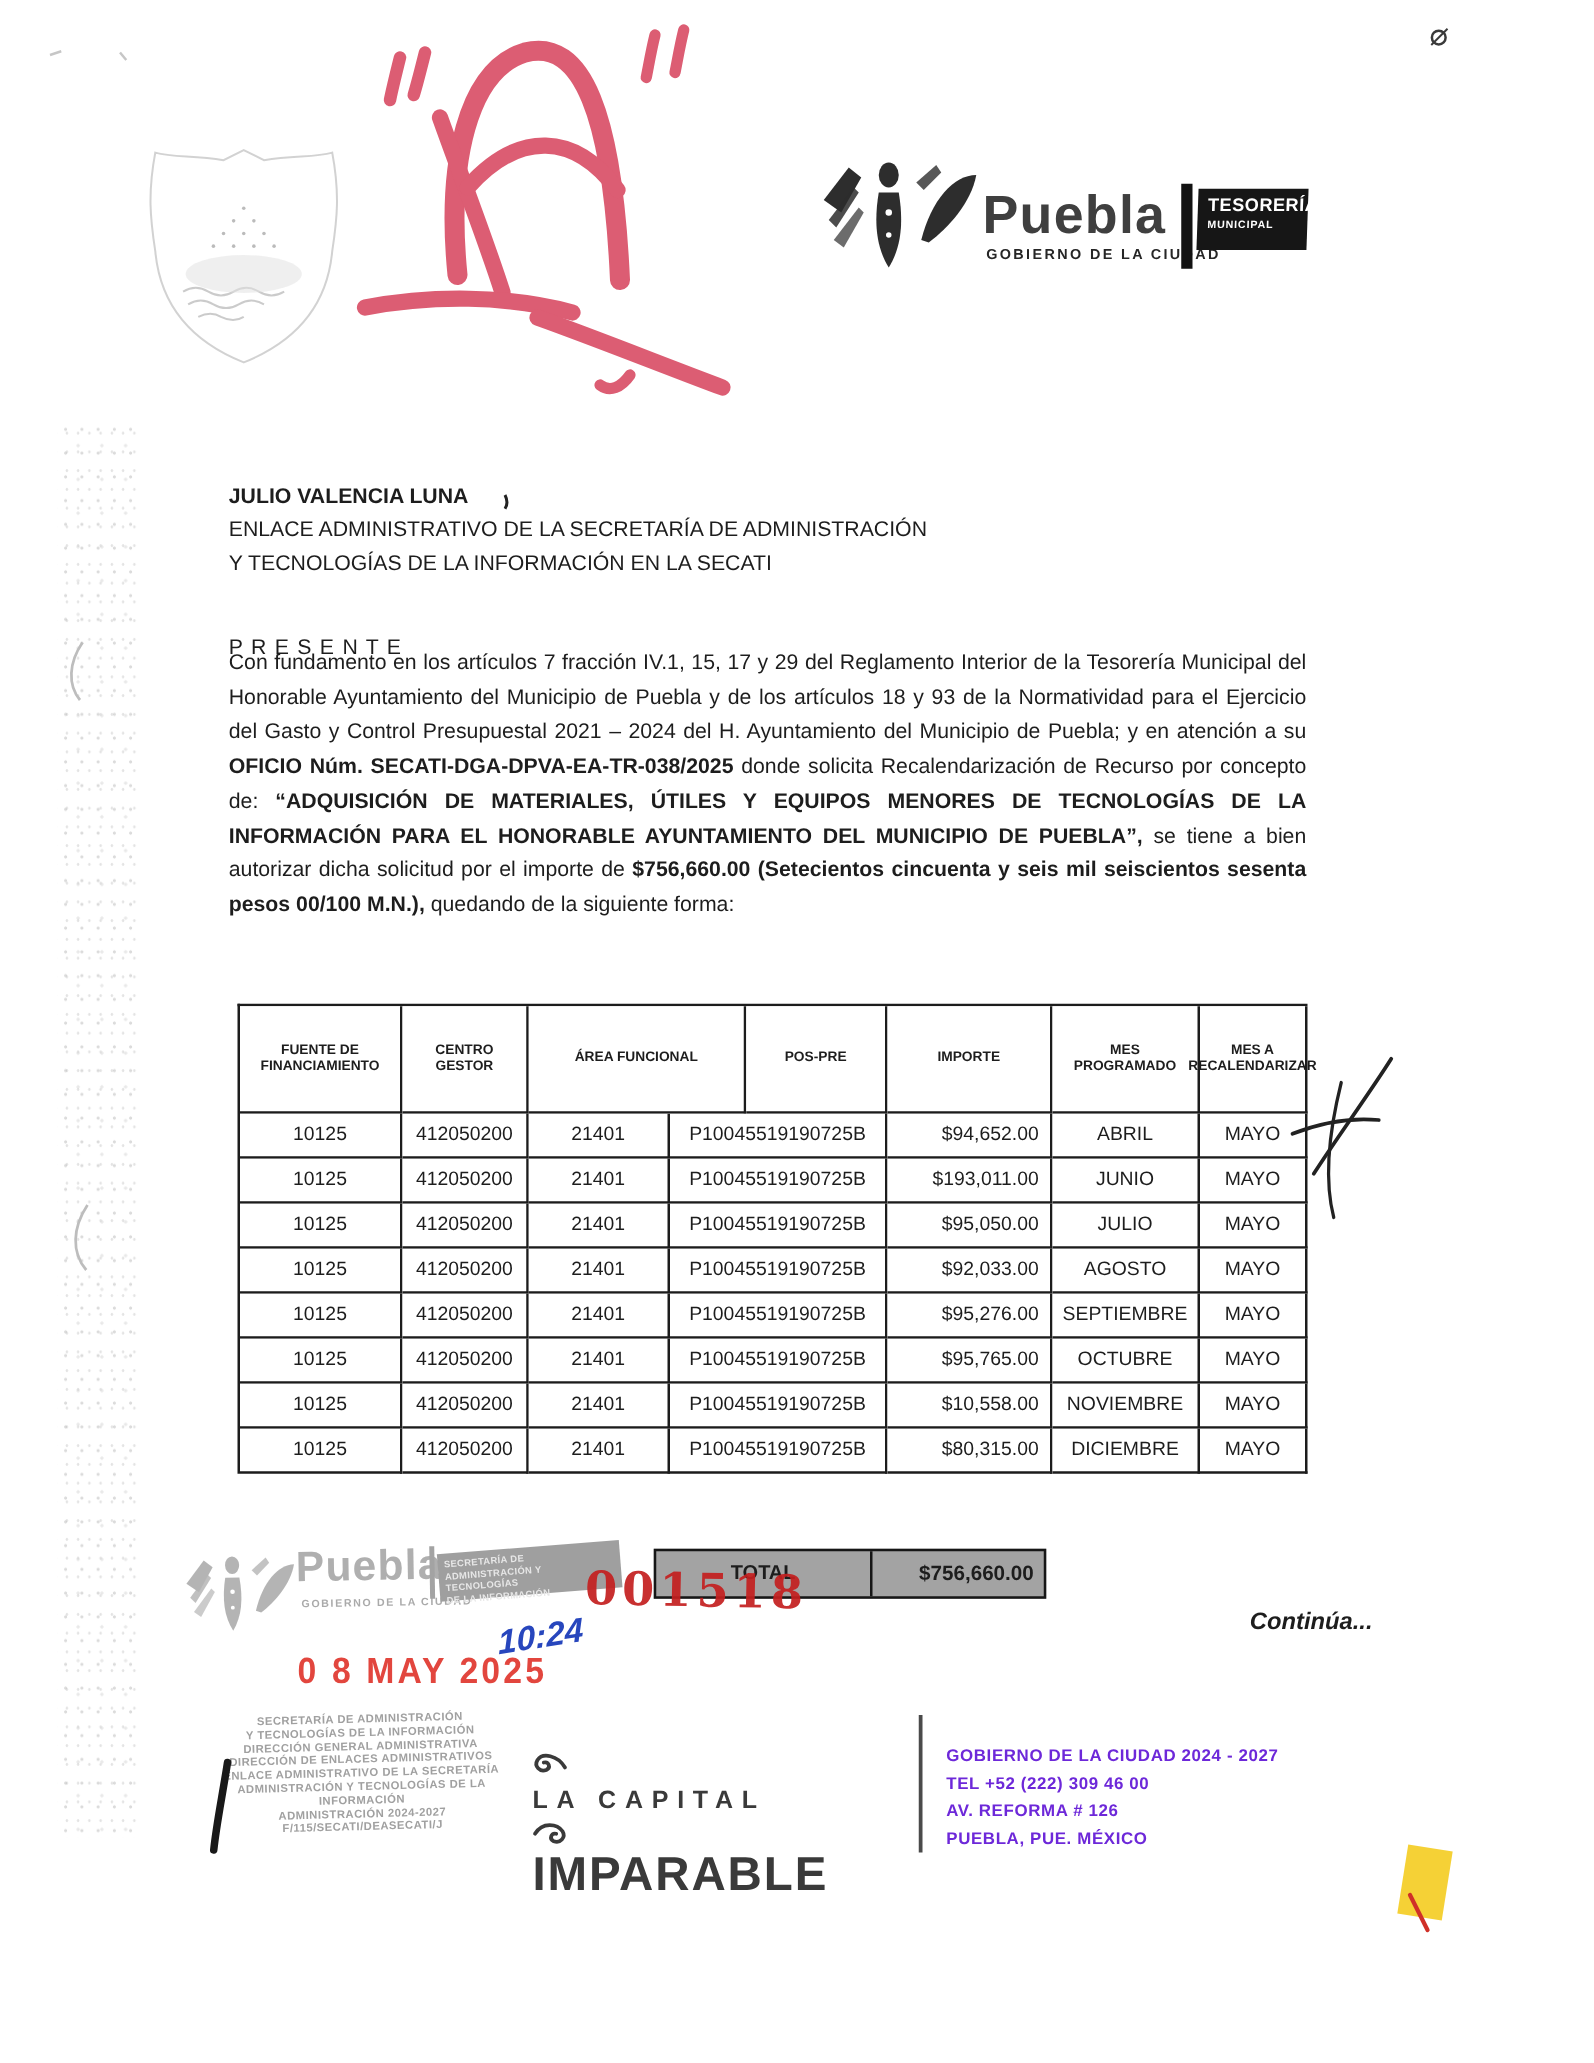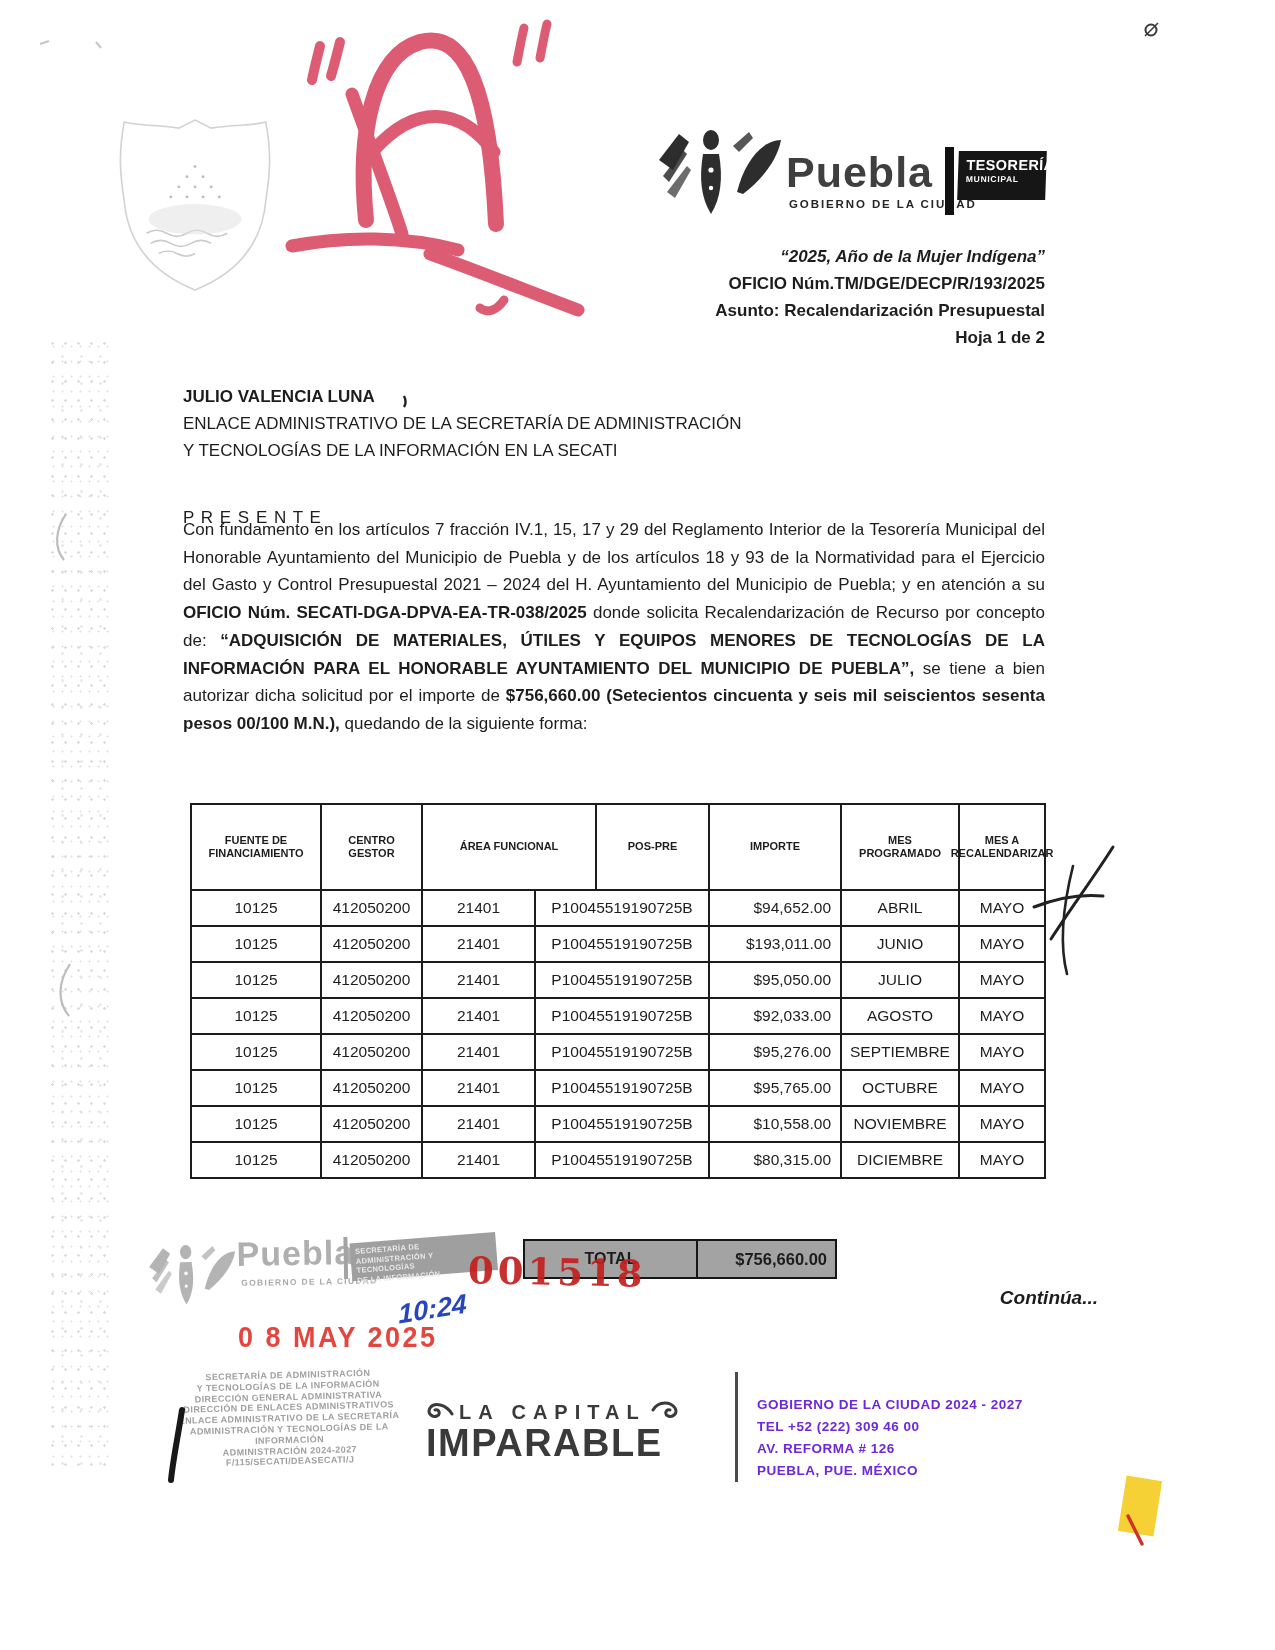--- a/index.html
+++ b/index.html
@@ -77,21 +77,21 @@
     transform:scaleY(1.08);opacity:.92;}
 
   .continua{right:177px;top:1287px;font-size:19px;font-weight:bold;font-style:italic;}
 
   
   .dept{left:158px;top:1370px;width:262px;text-align:center;font-size:9px;font-weight:600;
     line-height:10.8px;color:#a0a0a0;letter-spacing:.4px;transform:rotate(-1.5deg);}
 
   
   .slogan{left:426px;top:1400px;color:#3a3a3a;}
-  .slogan .row1{display:flex;align-items:center;gap:5px;}
+  .slogan .row1{display:flex;gap:5px;flex-direction:column;}
   .slogan .cap{font-size:20px;font-weight:800;letter-spacing:7px;white-space:nowrap;}
   .slogan .imp{font-size:38px;font-weight:800;letter-spacing:1.5px;margin-top:-2px;}
   .swirl{width:28px;height:24px;color:#3a3a3a;}
 
   
   .fdivider{left:735px;top:1372px;width:3px;height:110px;background:#4a4a4a;}
   .contact{left:757px;top:1394px;font-size:13.5px;font-weight:600;line-height:22px;color:#6d28d9;letter-spacing:.5px;}
 
   .overlay{position:absolute;left:0;top:0;z-index:50;pointer-events:none;}
 </style>
@@ -146,26 +146,20 @@
       <use href="#pueblaIcon"></use>
     </svg>
   <div class="abs brand-name">Puebla</div>
   <div class="abs brand-tag">GOBIERNO DE LA CIUDAD</div>
   <div class="abs brand-bar"></div>
   <div class="abs brand-badge">
     <div class="l1">TESORERÍA</div>
     <div class="l2">MUNICIPAL</div>
   </div>
 
-  <div class="abs hdr-right">
-    <div class="motto">“2025, Año de la Mujer Indígena”</div>
-    <div class="hdr-bold">OFICIO Núm.TM/DGE/DECP/R/193/2025</div>
-    <div class="hdr-bold">Asunto: Recalendarización Presupuestal</div>
-    <div class="hdr-bold">Hoja 1 de 2</div>
-  </div>
 
   <div class="abs addressee">
     <div class="addr-name">JULIO VALENCIA LUNA</div>
     <div>ENLACE ADMINISTRATIVO DE LA SECRETARÍA DE ADMINISTRACIÓN</div>
     <div>Y TECNOLOGÍAS DE LA INFORMACIÓN EN LA SECATI</div>
     <div class="salutation">P R E S E N T E</div>
   </div>
 
   <div class="abs body-par" id="body-par"><span>Con fundamento en los artículos 7 fracción IV.1, 15, 17 y 29 del Reglamento Interior de la Tesorería Municipal del Honorable Ayuntamiento del Municipio de Puebla y de los artículos 18 y 93 de la Normatividad para el Ejercicio del Gasto y Control Presupuestal 2021 – 2024 del H. Ayuntamiento del Municipio de Puebla; y en atención a su </span><span class="b">OFICIO Núm. SECATI-DGA-DPVA-EA-TR-038/2025</span><span> donde solicita Recalendarización de Recurso por concepto de: </span><span class="b">“ADQUISICIÓN DE MATERIALES, ÚTILES Y EQUIPOS MENORES DE TECNOLOGÍAS DE LA INFORMACIÓN PARA EL HONORABLE AYUNTAMIENTO DEL MUNICIPIO DE PUEBLA”,</span><span> se tiene a bien autorizar dicha solicitud por el importe de </span><span class="b">$756,660.00 (Setecientos cincuenta y seis mil seiscientos sesenta pesos 00/100 M.N.),</span><span> quedando de la siguiente forma:</span></div>
 

